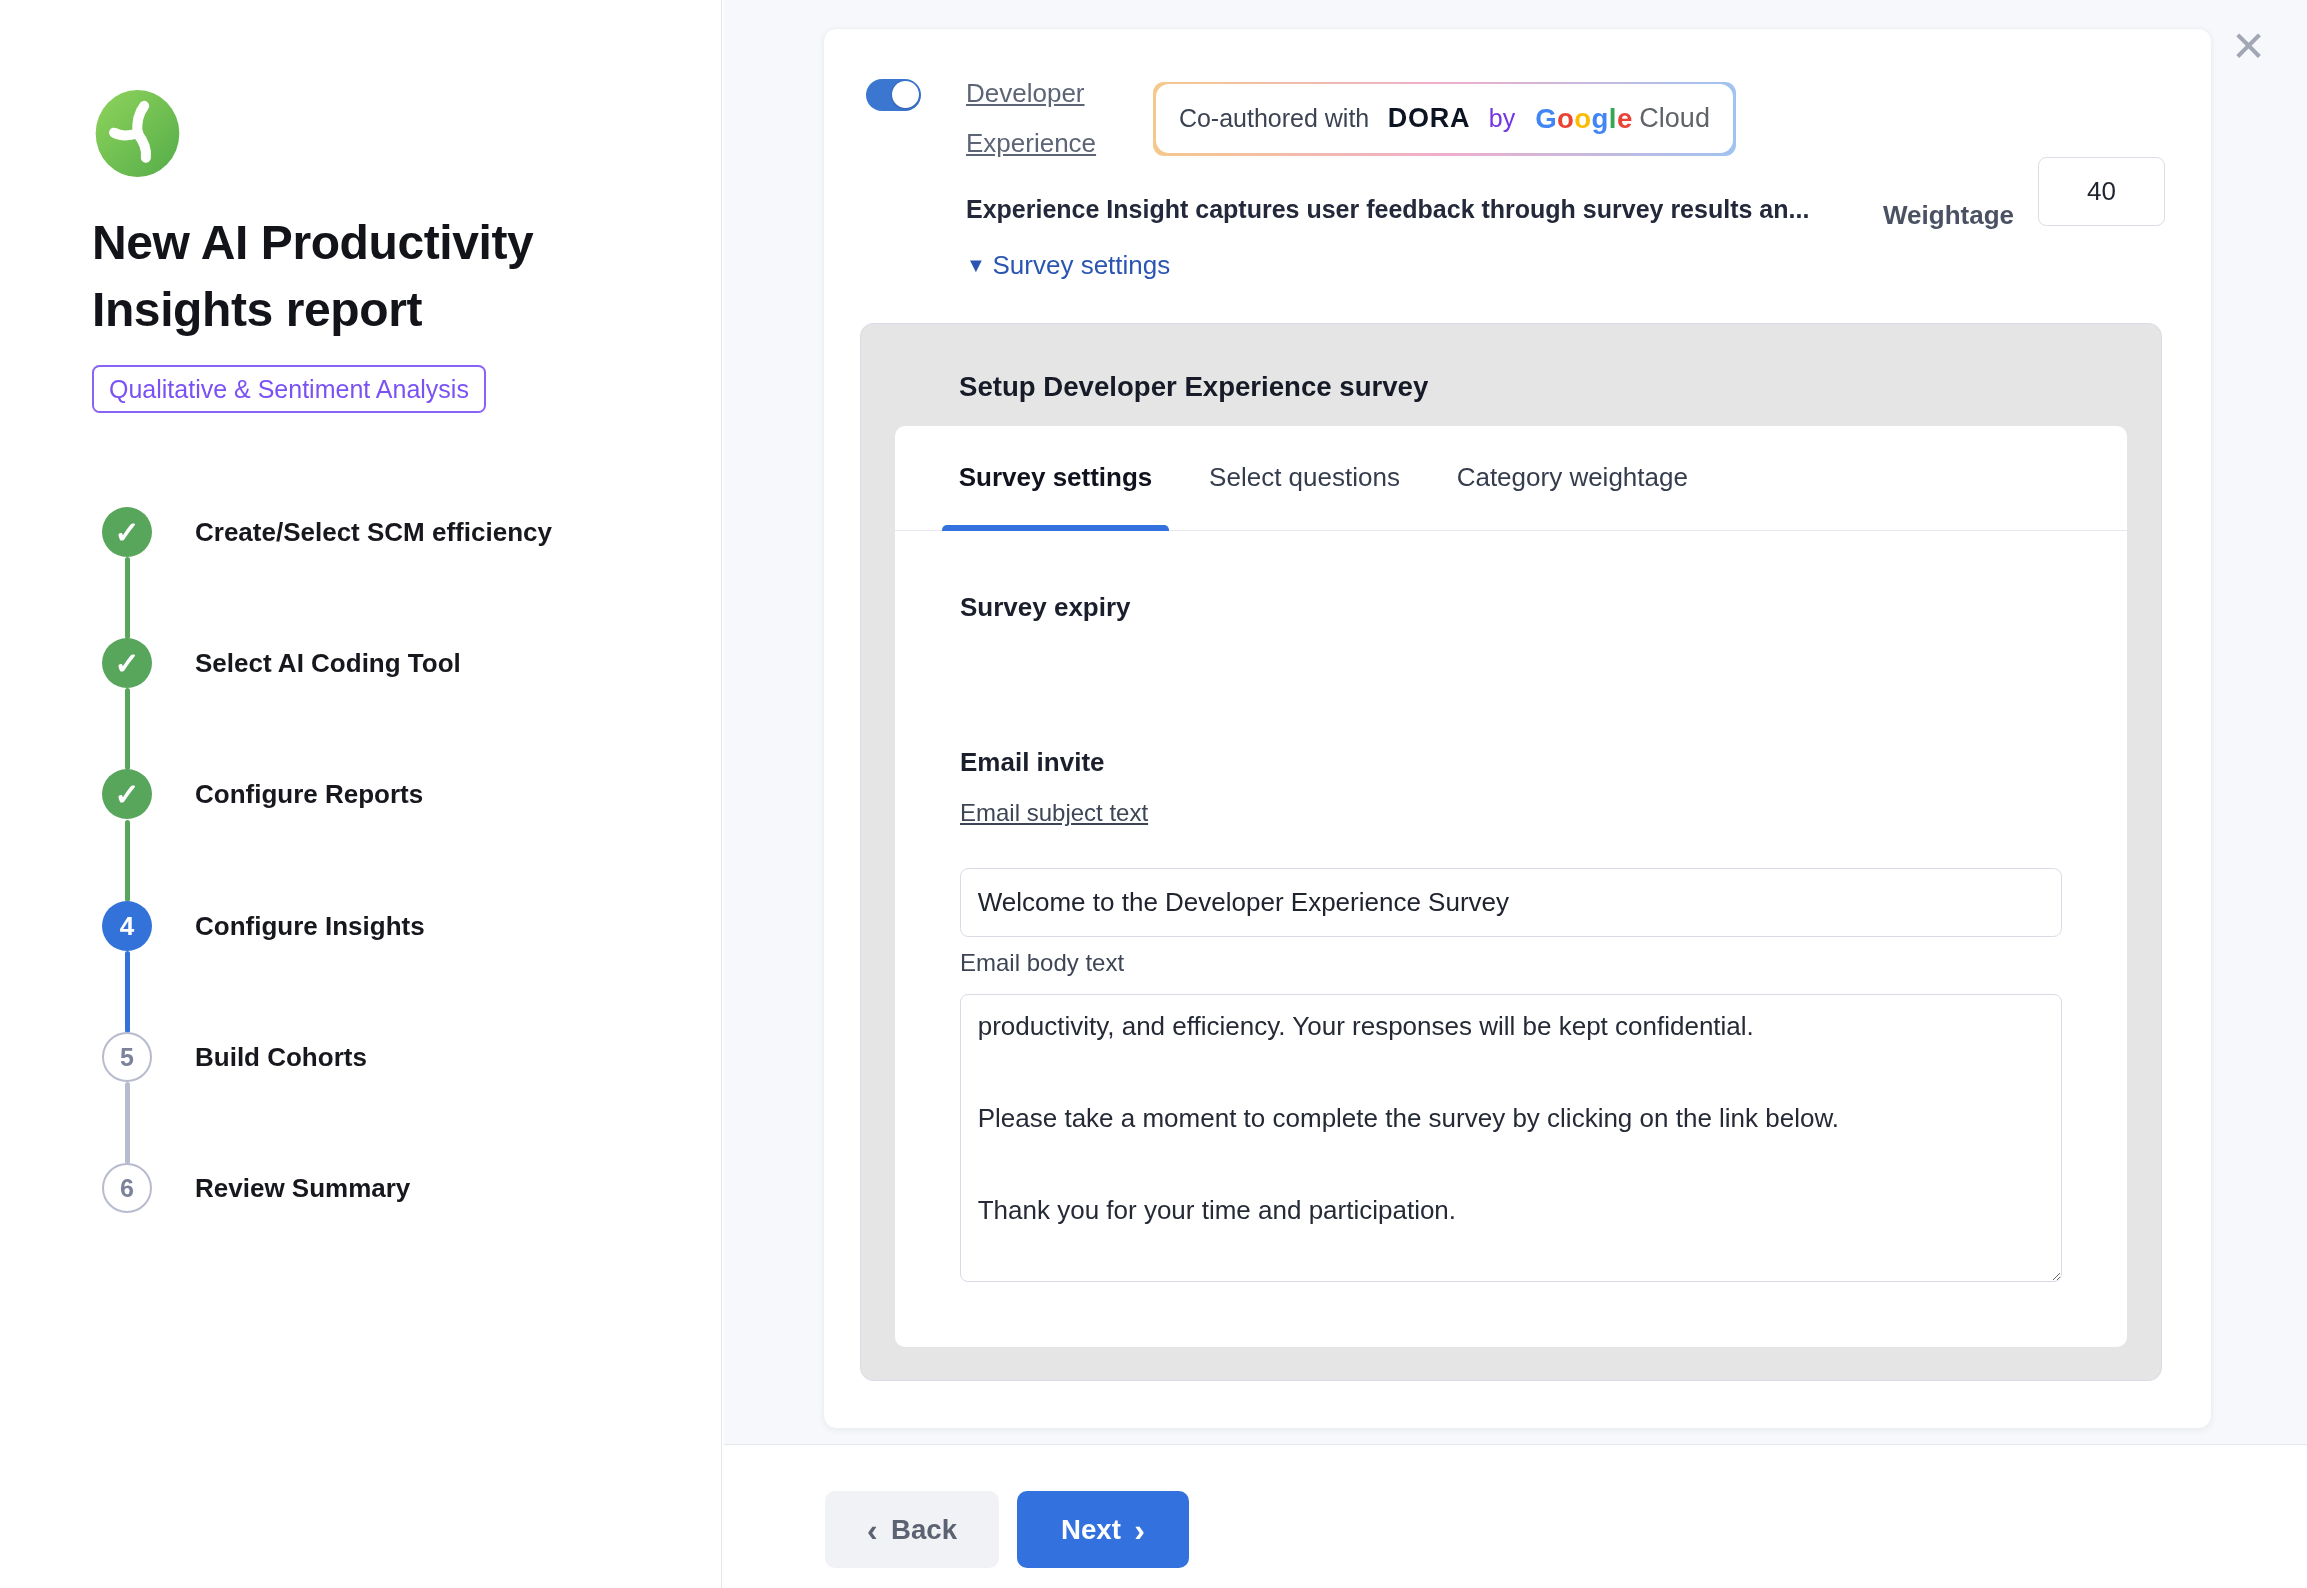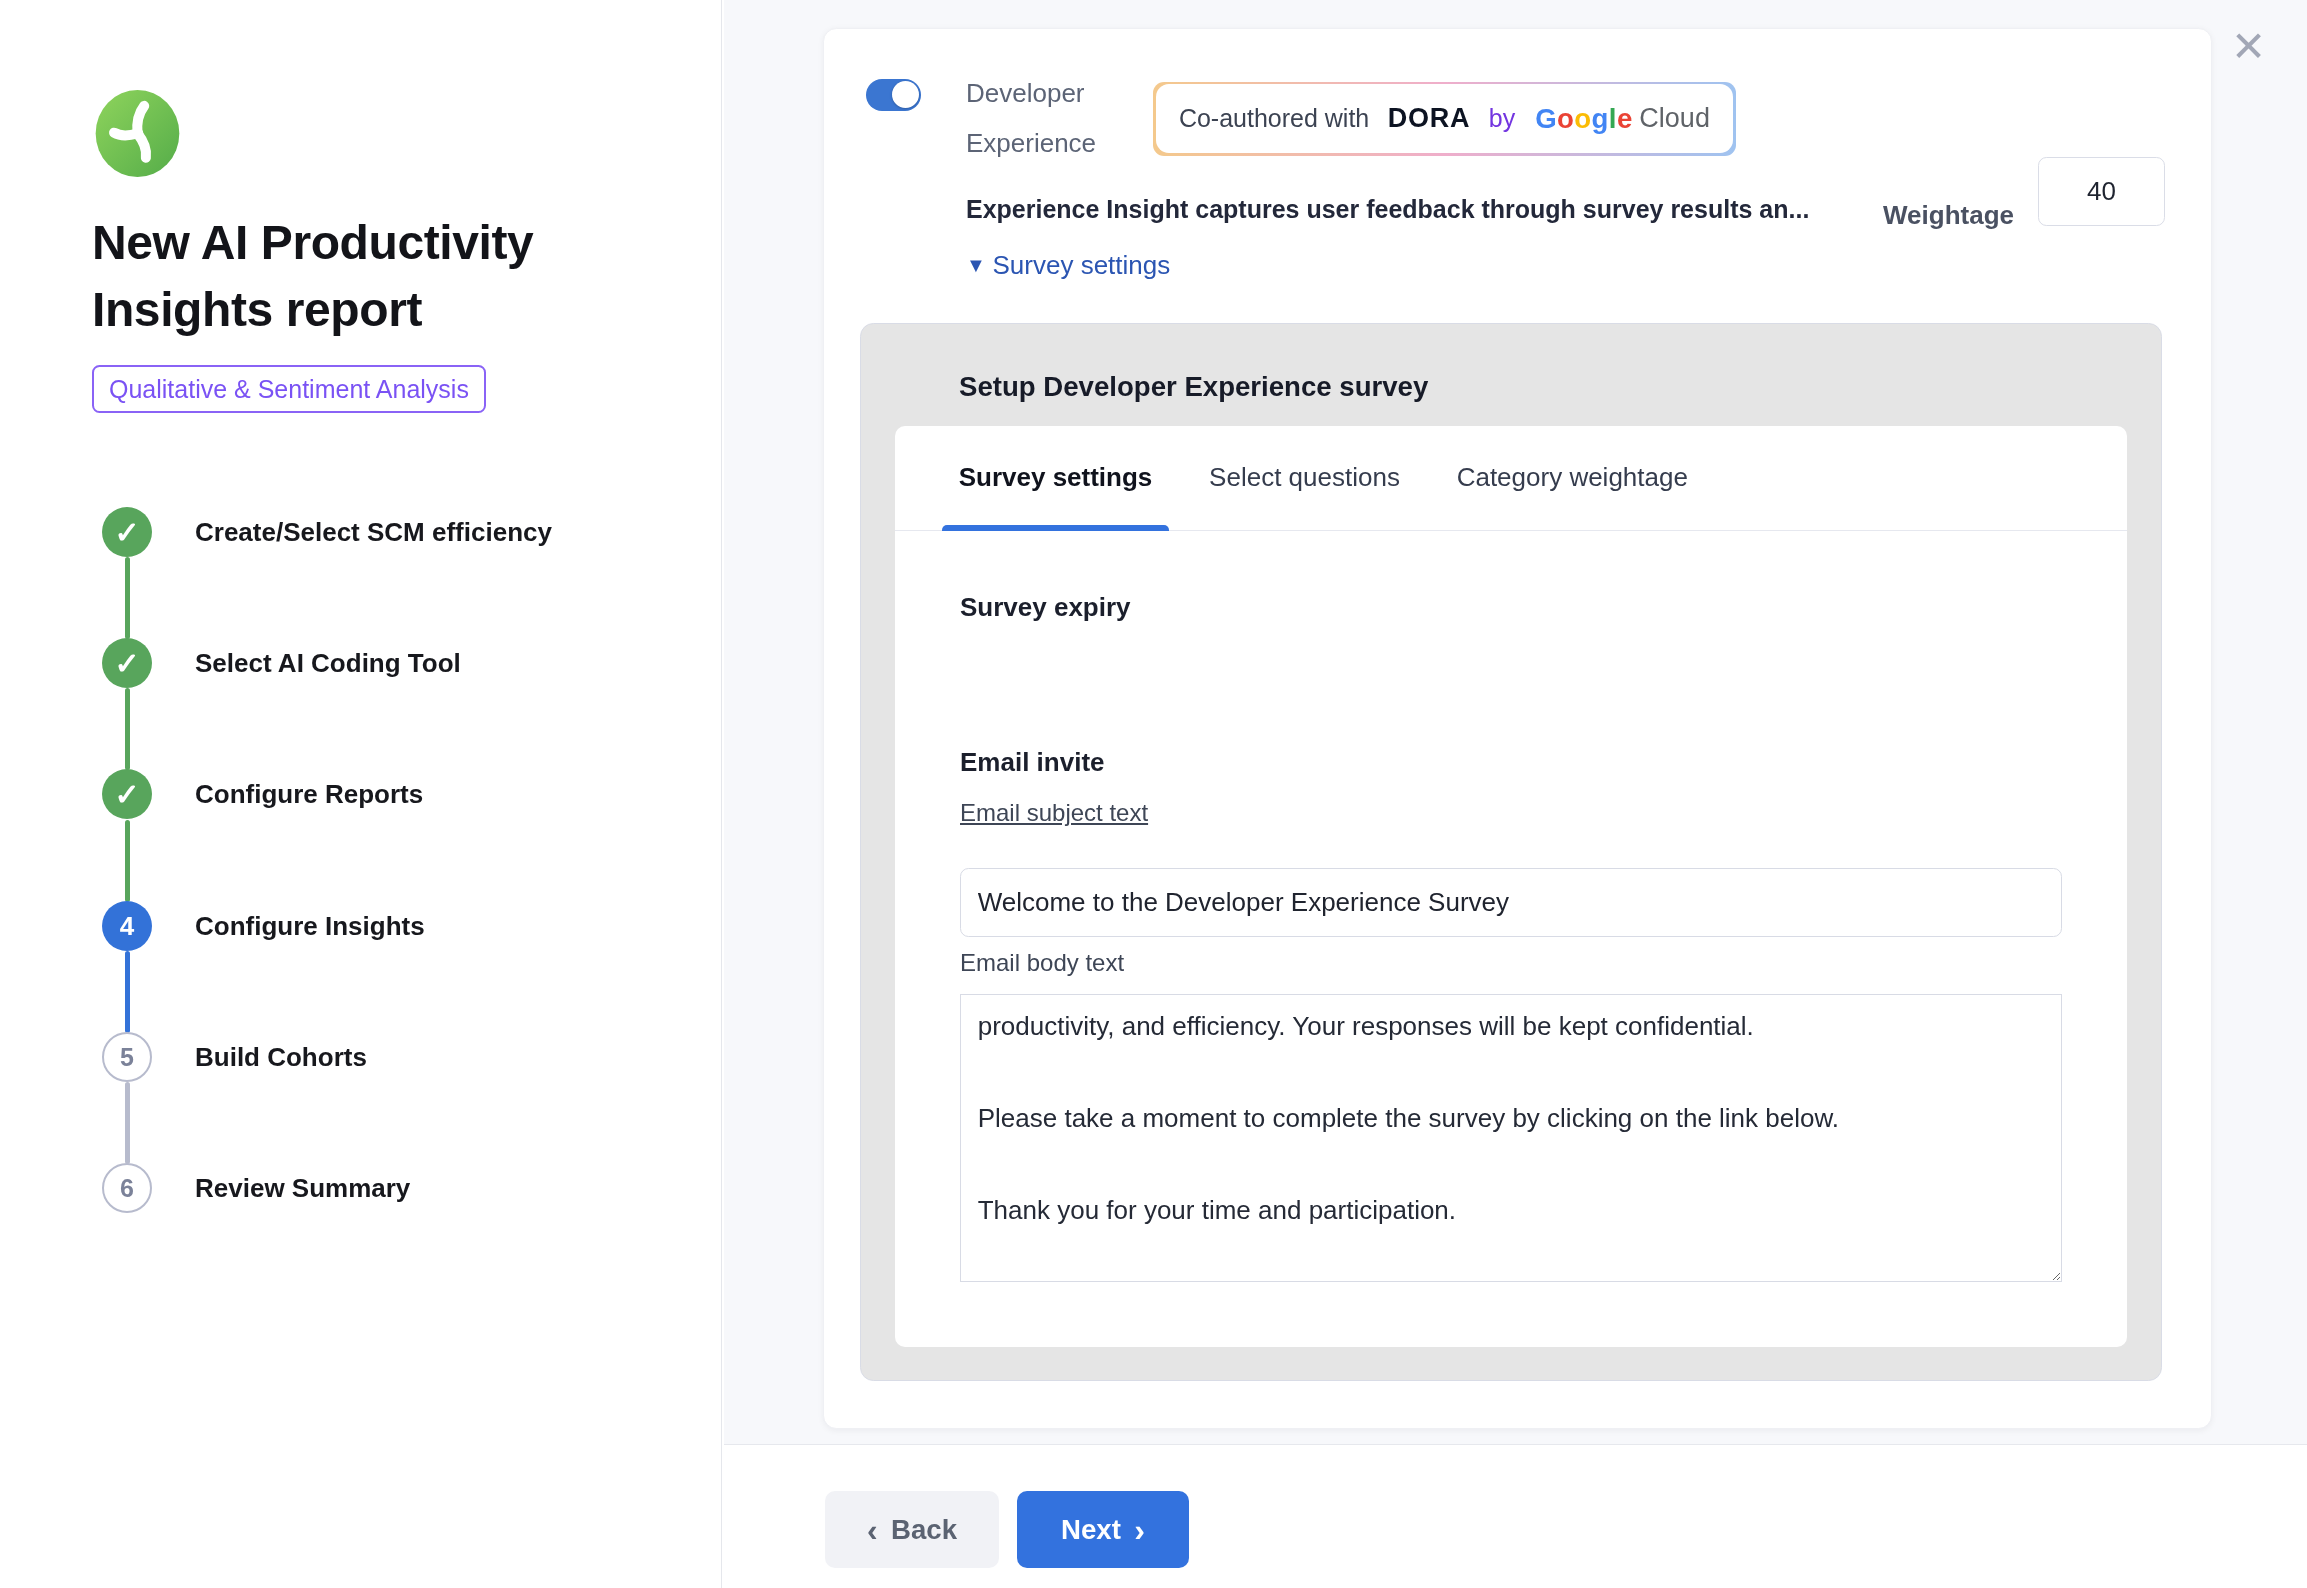--- a/index.html
+++ b/index.html
@@ -36,21 +36,21 @@
 
   .card{position:absolute;left:99px;top:27.6px;width:1389px;height:1401px;background:#fff;
     border:0.8px solid #EFF0F4;border-radius:13.4px;box-shadow:0 1.7px 6.7px rgba(23,26,40,.05);}
 
   .toggle{position:absolute;left:42px;top:50px;width:55px;height:32px;border-radius:16px;
     background:#3B76D1;cursor:pointer;}
   .toggle .knob{position:absolute;right:2.5px;top:2.5px;width:27px;height:27px;border-radius:50%;
     background:#fff;box-shadow:0 0.8px 2.5px rgba(0,0,0,.25);}
 
   .dev-title{position:absolute;left:142px;top:39px;width:184px;
-    font-size:26px;line-height:50px;font-weight:500;color:#5C6476;}
+    font-size:26px;line-height:50px;font-weight:500;color:#5C6476;text-decoration:underline;}
 
   .dora-badge{position:absolute;left:329px;top:53px;height:74px;border-radius:11px;padding:2.5px;
     background:linear-gradient(90deg,#F4C98C,#EFAECB,#9FC3F0);}
   .dora-inner{height:100%;background:#fff;border-radius:13px;display:flex;align-items:center;
     padding:0 23.4px;white-space:nowrap;}
   .dora-prefix{font-size:25px;color:#3C4352;}
   .dora-word{font-size:27px;font-weight:800;color:#0C1322;letter-spacing:0.8px;margin-left:18.4px;}
   .dora-by{font-size:25px;color:#7335E0;margin-left:18.4px;}
   .google-wordmark{font-size:27.6px;font-weight:600;margin-left:20px;letter-spacing:0.4px;}
   .dora-cloud{font-size:27px;color:#5F6368;margin-left:6.7px;}
@@ -83,21 +83,21 @@
 
   .field-label{position:absolute;left:65px;font-size:26px;font-weight:700;color:#1B1F2C;}
   .sub-label{position:absolute;left:65px;font-size:24px;font-weight:500;color:#3E4656;}
   .text-input{position:absolute;left:65px;width:1102px;height:69px;border:1.7px solid #D8DBE5;
     border-radius:8.4px;font-size:26px;color:#20242F;padding:0 16.7px;font-family:inherit;background:#fff;margin-top:24px;}
   .date-wrap{position:absolute;left:65px;top:216px;width:1102px;height:69px;border:1.7px solid #D8DBE5;
     border-radius:8.4px;background:#fff;display:flex;align-items:center;padding:0 20px 0 16.7px;}
   .date-value{flex:1;font-size:26px;color:#20242F;}
   .cal-icon{width:28px;height:32px;cursor:pointer;}
   .body-textarea{position:absolute;left:65px;top:568px;width:1102px;height:288px;
-    border:1.7px solid #D8DBE5;border-radius:0;padding:8.4px 16.7px;font-size:26px;line-height:46px;
+    border:1.7px solid #D8DBE5;border-radius:8px;padding:8.4px 16.7px;font-size:26px;line-height:46px;
     color:#252A36;font-family:inherit;resize:both;background:#fff;}
 
   .footer-divider{position:absolute;left:0;top:1444px;width:100%;height:1.7px;background:#E6E8ED;}
   .footer{position:absolute;left:0;top:1445px;width:100%;height:143px;background:#fff;}
   .btn{display:flex;align-items:center;justify-content:center;gap:13.4px;border:none;cursor:pointer;
     border-radius:10px;font-size:27.6px;font-weight:700;font-family:inherit;position:absolute;top:46px;
     height:77px;}
   .btn .chev{font-size:32px;font-weight:700;line-height:1;}
   .btn-back{left:101px;width:174px;background:#F1F2F6;color:#5B6372;}
   .btn-next{left:293px;width:172px;background:#3372DE;color:#fff;}

